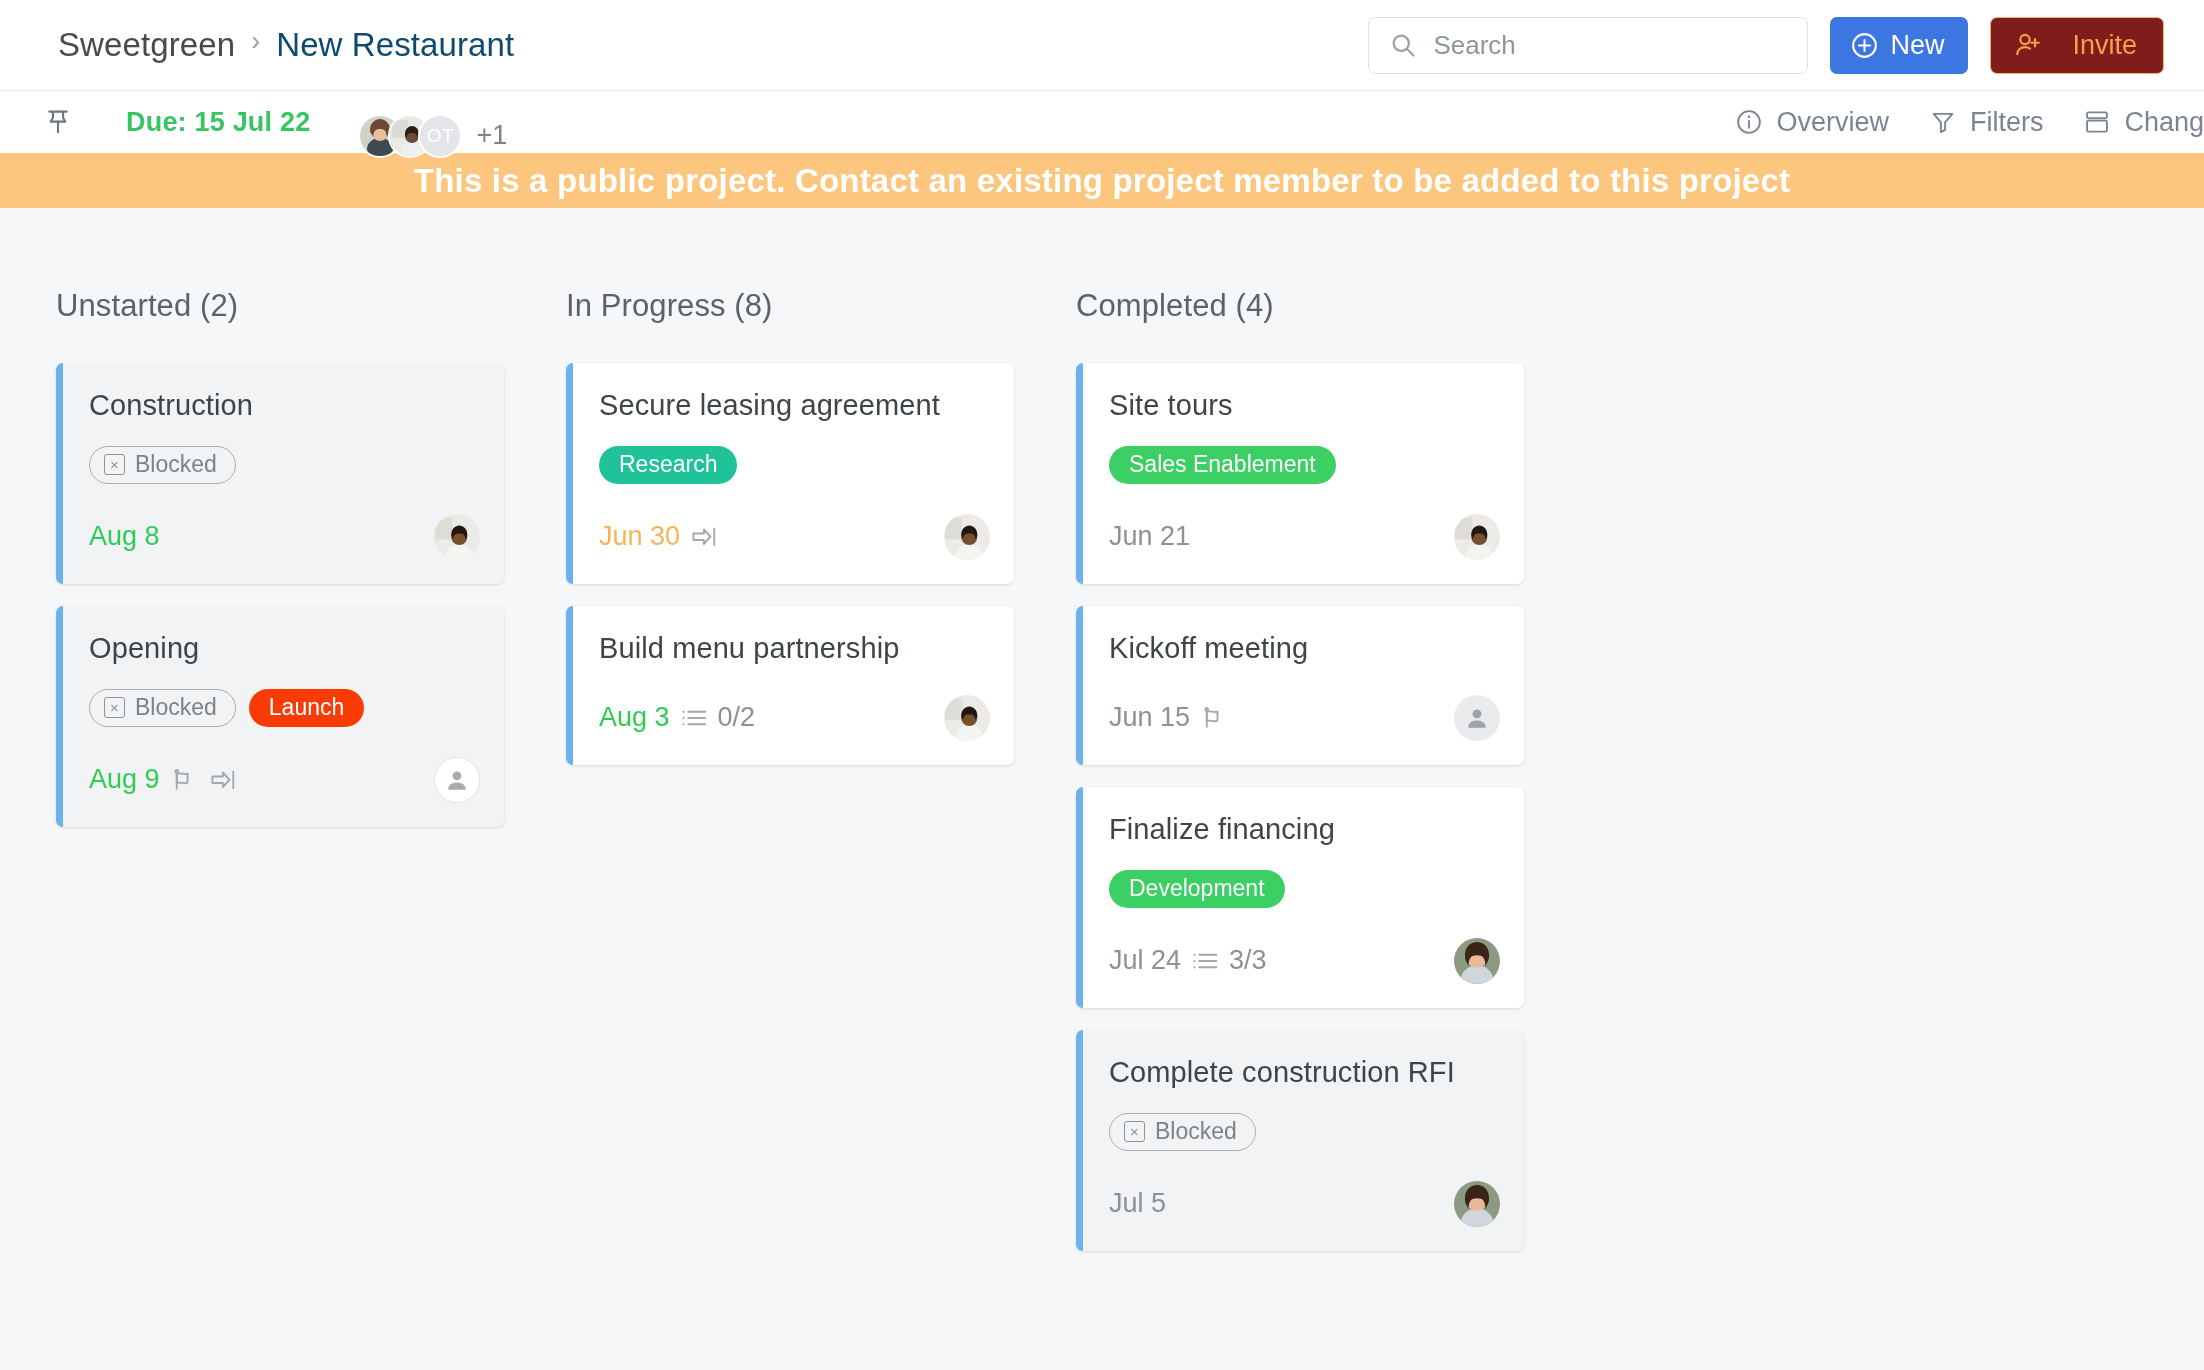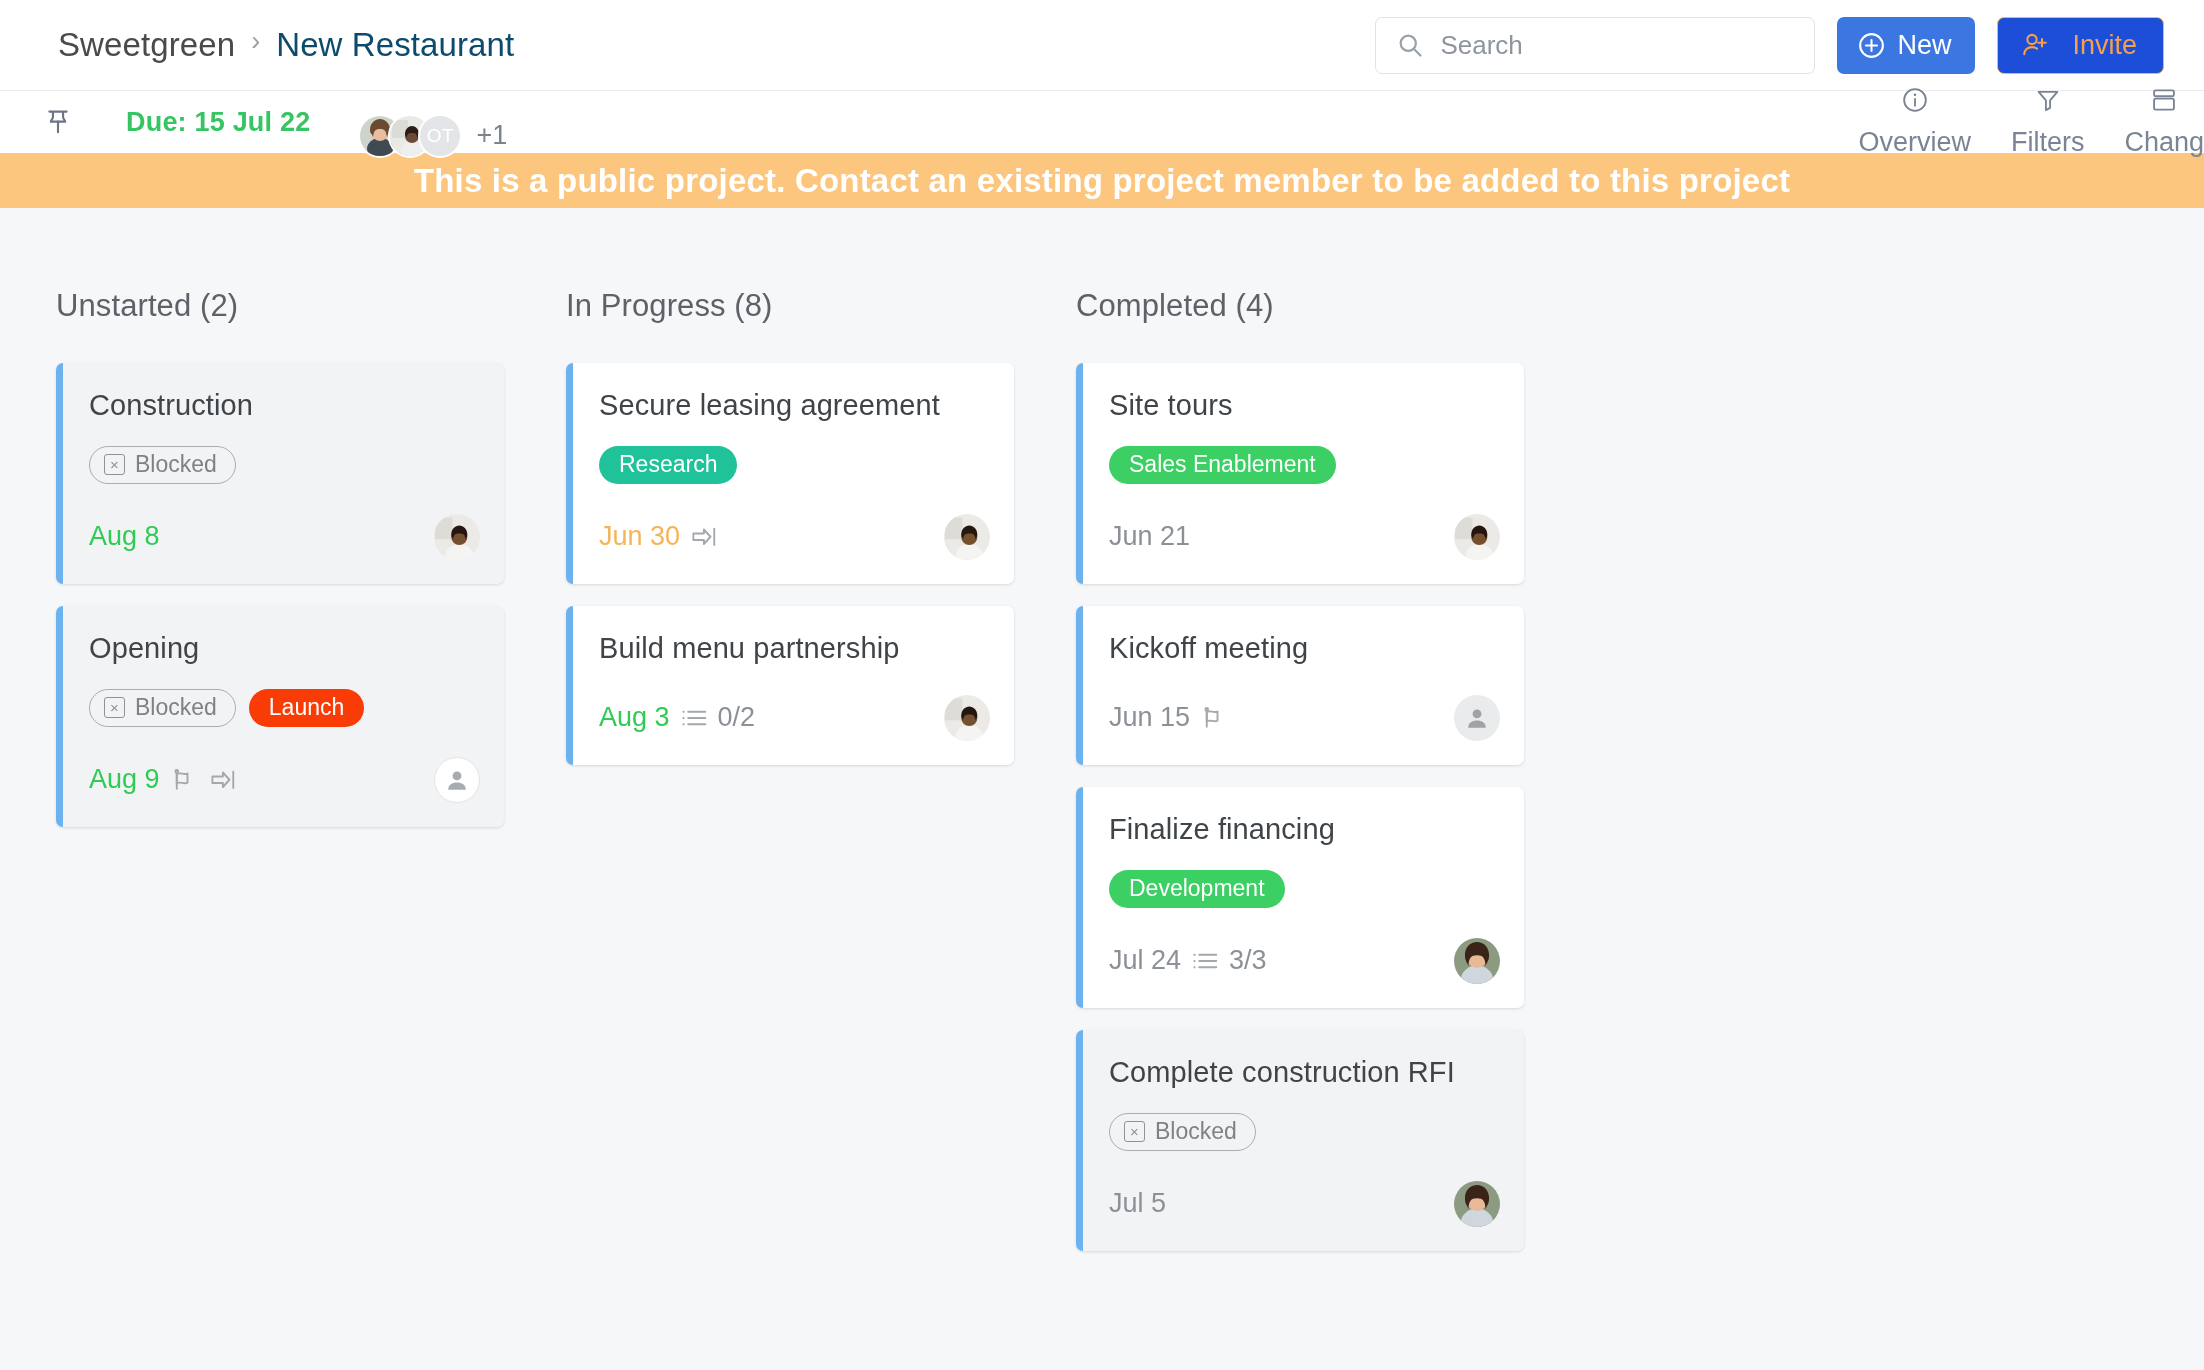--- a/index.html
+++ b/index.html
@@ -71,30 +71,30 @@
     font-size: 27px;
     font-family: "Liberation Sans", sans-serif;
     padding: 0 24px 0 20px;
     display: flex;
     align-items: center;
     gap: 11px;
     cursor: pointer;
   }
   .btn-invite {
     height: 57px;
-    background: #1d4ed8;
+    background: #7f1d1d;
     color: #f5a04a;
     border: 1.5px solid #f5b46e;
     border-radius: 7px;
     font-size: 27px;
     font-family: "Liberation Sans", sans-serif;
     padding: 0 26px 0 22px;
     display: flex;
     align-items: center;
-    gap: 22px;
+    gap: 29px;
     cursor: pointer;
   }
 
   
   .toolbar {
     height: 62px;
     background: #fff;
     display: flex;
     align-items: center;
     padding: 0 0 0 42px;
@@ -149,21 +149,20 @@
     overflow: hidden;
     white-space: nowrap;
   }
   .tool-item {
     display: flex;
     align-items: center;
     gap: 13px;
     font-size: 27px;
     color: #7b8494;
     cursor: pointer;
-    flex-direction: column;
   }
 
   
   .banner {
     height: 55px;
     background: #fdc67e;
     color: #ffffff;
     font-size: 33px;
     font-weight: bold;
     display: flex;

